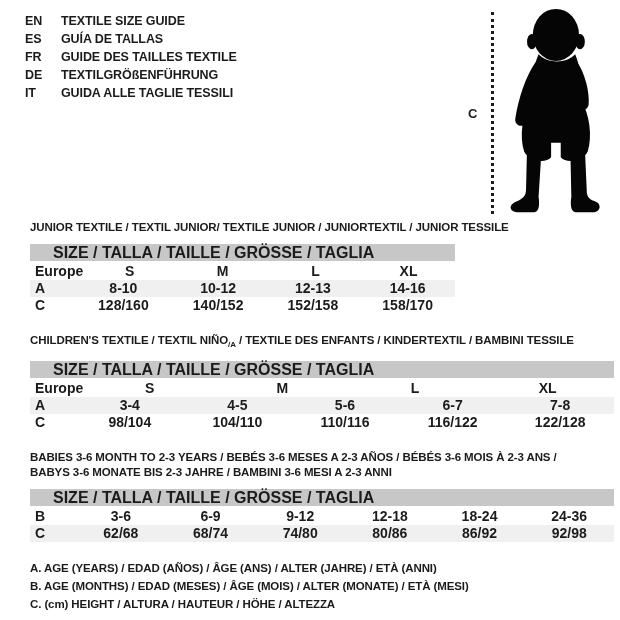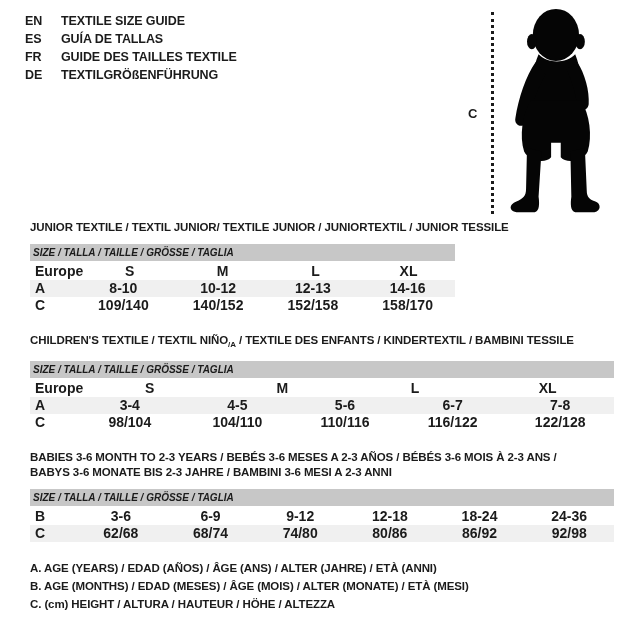--- a/index.html
+++ b/index.html
@@ -29,24 +29,23 @@
   
   .content { position: absolute; top: 220px; left: 30px; width: 584px; }
   .table-title { font-size: 11.5px; line-height: 15px; letter-spacing: -0.1px; white-space: nowrap; }
   .table-title sub { font-size: 8px; }
   .size-table { margin-top: 9px; }
   .size-table.narrow { width: 425px; }
   .size-table.wide { width: 584px; }
   .bar {
     background: #c7c7c7;
     height: 17px; line-height: 17px;
-    padding-left: 3px;
-    font-size: 10px;
+    padding-left: 23px;
+    font-size: 16px;
     margin-bottom: 2px;
-    font-style: italic;
   }
   .trow { display: flex; height: 17px; line-height: 17px; font-size: 14px; }
   .trow.shaded { background: #f0f0f0; }
   .rlabel { flex: 0 0 46px; padding-left: 5px; text-align: left; }
   .cell { flex: 1 1 0; text-align: center; }
 
   .tsection { margin-top: 0; }
   .tsection + .tsection { margin-top: 19px; }
 
   
@@ -67,20 +66,24 @@
       <span class="lang-code">ES</span>
       <span class="lang-label">GUÍA DE TALLAS</span>
     </div>
     <div class="lang-row">
       <span class="lang-code">FR</span>
       <span class="lang-label">GUIDE DES TAILLES TEXTILE</span>
     </div>
     <div class="lang-row">
       <span class="lang-code">DE</span>
       <span class="lang-label">TEXTILGRÖßENFÜHRUNG</span>
+    </div>
+    <div class="lang-row">
+      <span class="lang-code">IT</span>
+      <span class="lang-label">GUIDA ALLE TAGLIE TESSILI</span>
     </div>
   </div>
 
   <div class="figure">
     <span class="height-label">C</span>
     <div class="dotted-line"></div>
     <svg class="silhouette" width="100" height="212" viewBox="0 0 100 220" aria-hidden="true">
       <g fill="#050505">
         <ellipse cx="52" cy="30" rx="24" ry="27"></ellipse>
         <ellipse cx="27" cy="37" rx="5" ry="8"></ellipse>
@@ -110,21 +113,21 @@
         </div>
         <div class="trow shaded">
           <span class="rlabel">A</span>
           <span class="cell">8-10</span>
           <span class="cell">10-12</span>
           <span class="cell">12-13</span>
           <span class="cell">14-16</span>
         </div>
         <div class="trow">
           <span class="rlabel">C</span>
-          <span class="cell">109/140</span>
+          <span class="cell">128/160</span>
           <span class="cell">140/152</span>
           <span class="cell">152/158</span>
           <span class="cell">158/170</span>
         </div>
       </div>
     </div>
 
     <div class="tsection">
       <div class="table-title"><span>CHILDREN'S TEXTILE / TEXTIL NIÑO</span><sub>/A</sub><span> / TEXTILE DES ENFANTS / KINDERTEXTIL / BAMBINI TESSILE</span></div>
       <div class="size-table wide">

